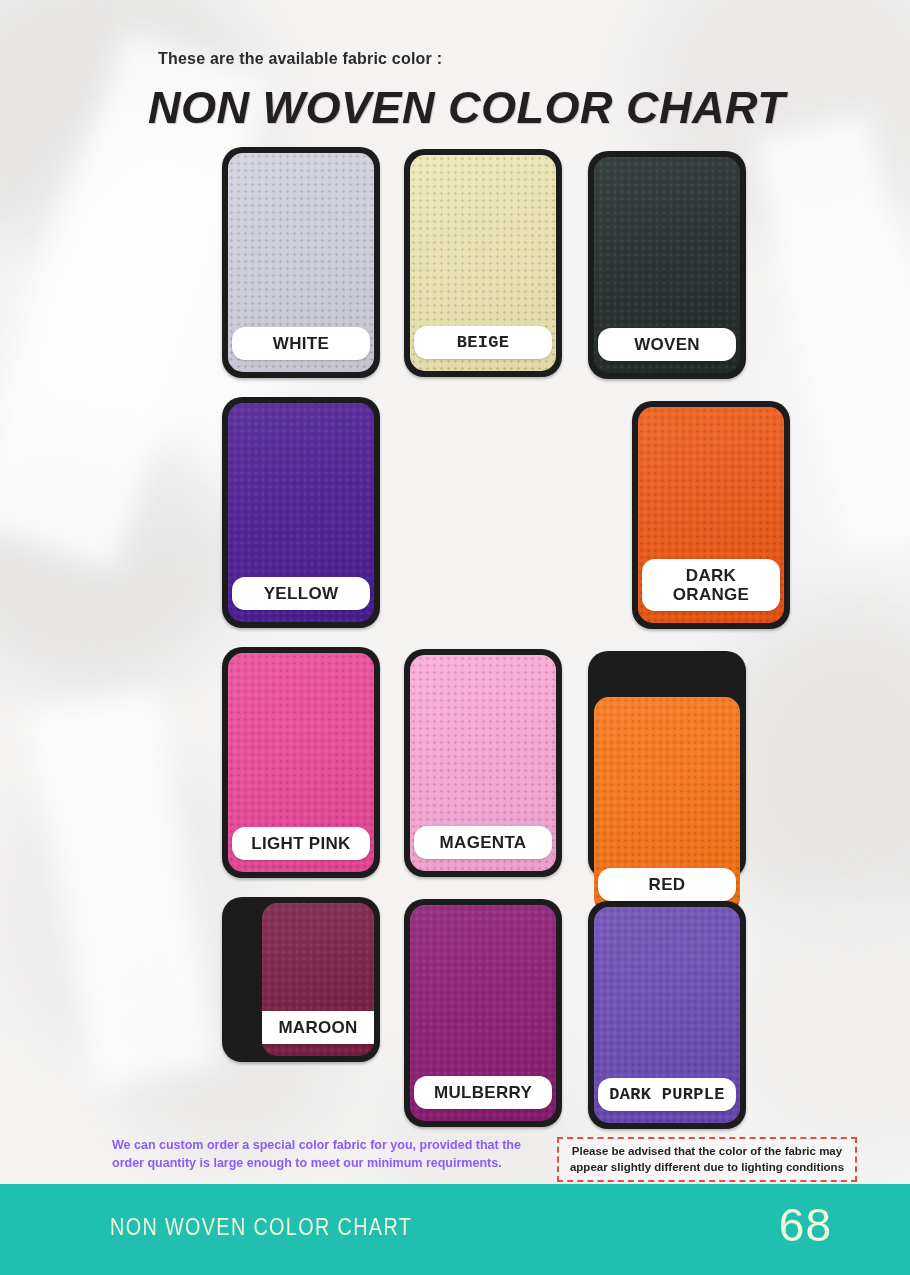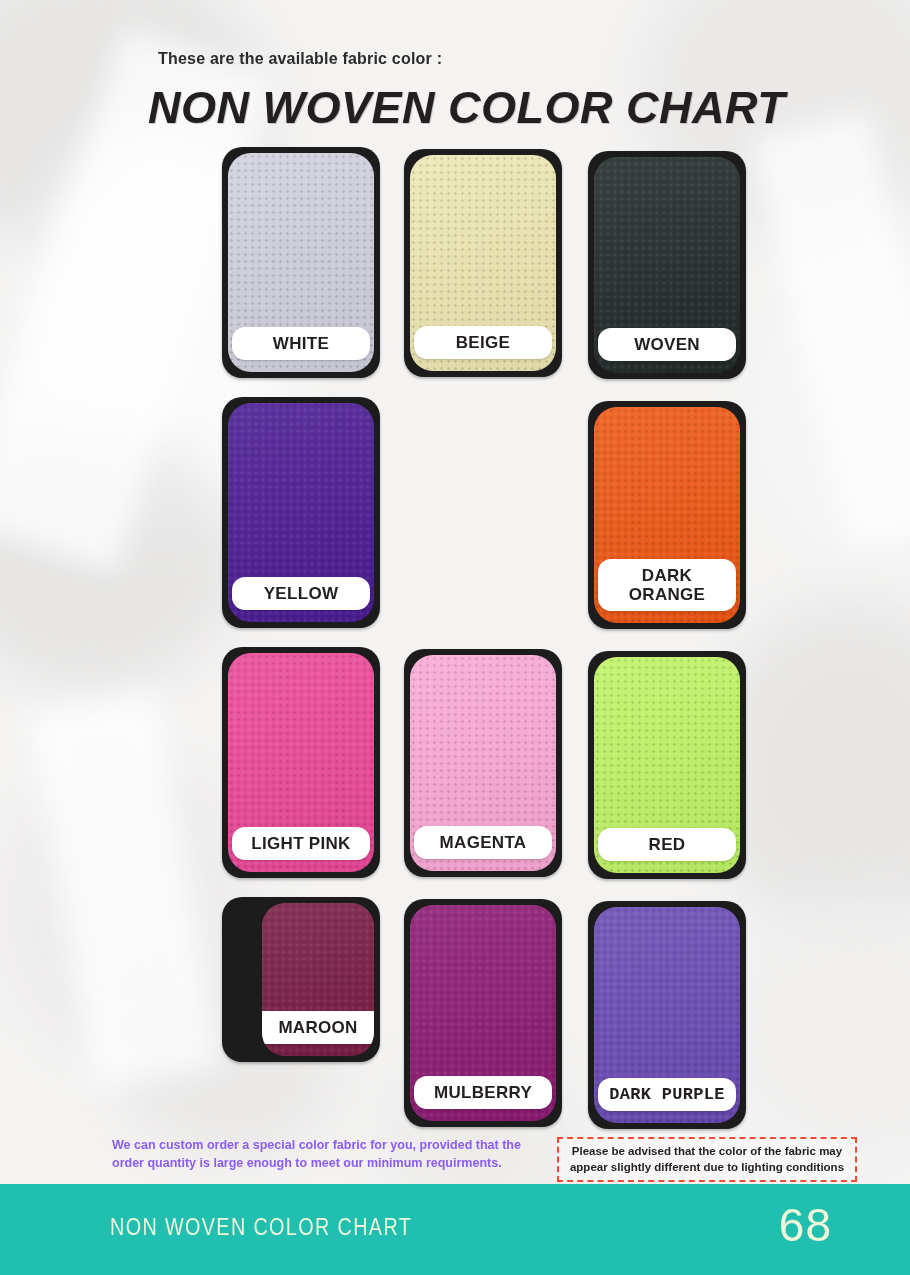--- a/index.html
+++ b/index.html
@@ -43,21 +43,21 @@
   .card{
     position:absolute;width:158px;
     background:#1c1c1c;
     border-radius:20px;
     padding:6px;
     box-sizing:border-box;
     box-shadow:0 2px 3px rgba(0,0,0,.25);
   }
   .card .fill{
     position:relative;width:100%;height:100%;
-    border-radius:23px;
+    border-radius:15px;
     box-sizing:border-box;
     overflow:hidden;
     display:flex;align-items:flex-end;justify-content:center;
     padding-bottom:12px;
   }
   
   .fill::before{
     content:"";position:absolute;inset:0;
     background-image:
       radial-gradient(rgba(0,0,0,.14) 1px, transparent 1.3px),
@@ -142,51 +142,51 @@
 <div class="subtitle">These are the available fabric color :</div>
 <div class="title">NON WOVEN COLOR CHART</div>
 
 <div class="grid" id="grid" style="height: 1000px;">
     <div class="card c0" style="top: 0px; height: 231px;">
       <div class="fill" style="background: rgb(207, 208, 221);">
         <div class="pill" style="white-space: nowrap;">WHITE</div>
       </div>
     </div>
     <div class="card c1" style="top: 2px; height: 228px;">
-      <div class="fill" style="background: rgb(236, 230, 176);">
+      <div class="fill" style="background: rgb(236, 230, 176); font-family: Liberation Mono, monospace;">
         <div class="pill" style="white-space: nowrap;">BEIGE</div>
       </div>
     </div>
     <div class="card c2" style="top: 4px; height: 228px;">
       <div class="fill" style="background: rgb(35, 43, 43);">
         <div class="pill" style="white-space: nowrap;">WOVEN</div>
       </div>
     </div>
     <div class="card c0" style="top: 250px; height: 231px;">
       <div class="fill" style="background: #4c1d95;">
         <div class="pill" style="white-space: nowrap;">YELLOW</div>
       </div>
     </div>
-    <div class="card c2" style="top: 254px; height: 228px;">
+    <div class="card c2" style="top: 254px; height: 228px; margin-left: 44px;">
       <div class="fill" style="background: rgb(239, 87, 19);">
         <div class="pill" style="white-space: normal; max-width: 118px;">DARK ORANGE</div>
       </div>
     </div>
     <div class="card c0" style="top: 500px; height: 231px;">
       <div class="fill" style="background: #ec4899;">
         <div class="pill" style="white-space: normal; max-width: 118px;">LIGHT PINK</div>
       </div>
     </div>
     <div class="card c1" style="top: 502px; height: 228px;">
       <div class="fill" style="background: #f9a8d4;">
         <div class="pill" style="white-space: nowrap;">MAGENTA</div>
       </div>
     </div>
     <div class="card c2" style="top: 504px; height: 228px;">
-      <div class="fill" style="background: #bef264;">
+      <div class="fill" style="background: #f97316; margin-top: 40px;">
         <div class="pill" style="white-space: nowrap;">RED</div>
       </div>
     </div>
     <div class="card c0" style="top: 750px; height: 165px; padding-left: 40px;">
       <div class="fill" style="background: rgb(122, 30, 68);">
         <div class="pill" style="white-space: nowrap;">MAROON</div>
       </div>
     </div>
     <div class="card c1" style="top: 752px; height: 228px;">
       <div class="fill" style="background: rgb(142, 27, 116);">

